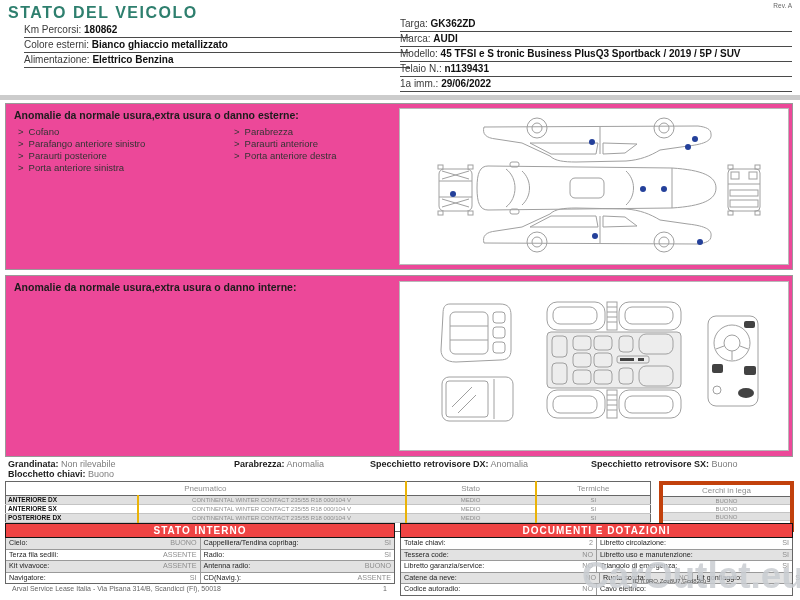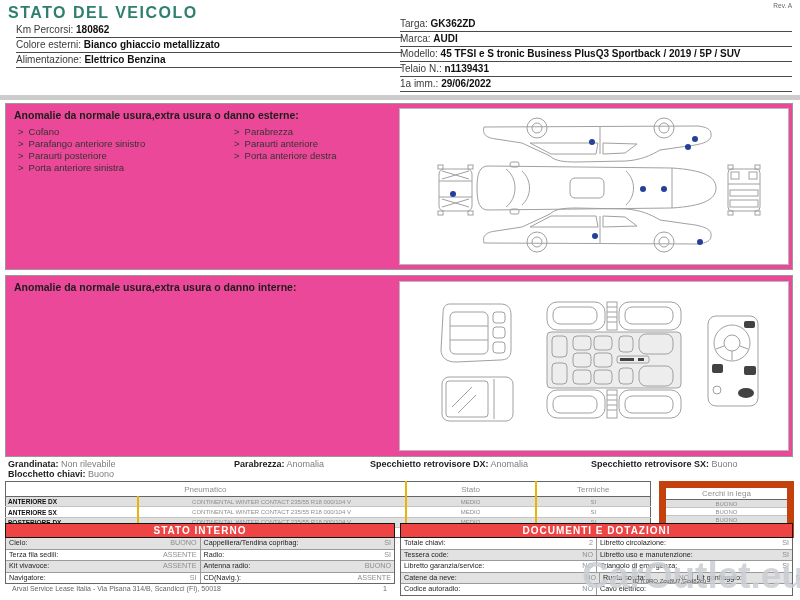--- a/index.html
+++ b/index.html
@@ -3,21 +3,21 @@
 <meta charset="utf-8">
 <style>
   html,body{margin:0;padding:0}
   body{width:800px;height:600px;position:relative;background:#fff;overflow:hidden;
        font-family:"Liberation Sans",sans-serif;color:#222;}
 
   .page-title{position:absolute;left:8px;top:4px;margin:0;font-size:16px;font-weight:bold;
               letter-spacing:1.5px;color:#2e7f6e;}
   .rev{position:absolute;right:8px;top:2px;font-size:6.5px;color:#666;}
 
-  .hdr-left{position:absolute;left:16px;top:23px;width:386px;}
+  .hdr-left{position:absolute;left:24px;top:23px;width:386px;}
   .hdr-right{position:absolute;left:400px;top:17px;width:392px;}
   .frow{border-bottom:1px solid #4a4a4a;padding:1px 0 2px;font-size:10px;line-height:11px;color:#3a3a3a;}
   .flabel{color:#3a3a3a;}
   .fvalue{font-weight:bold;color:#101010;}
 
   .divider{position:absolute;left:0;top:95px;width:800px;height:5px;background:#ccc;}
 
   .box{position:absolute;left:5px;width:786px;border:1px solid #999;background:#ec4899;}
   .box-ext{top:103px;height:165px;}
   .box-int{top:275px;height:180px;}
@@ -34,21 +34,21 @@
   .fillg{fill:#ededed;stroke:#a0a0a0;stroke-width:1;}
   .dark{fill:#424242;stroke:none;}
   .dot{fill:#24409a;stroke:none;}
 
   .sg{position:absolute;white-space:nowrap;font-size:9px;color:#7d7d7d;line-height:10px;}
   .sl-label{font-weight:bold;color:#1d1d1d;}
 
   .tyres{position:absolute;left:5px;top:481px;width:790px;display:flex;}
   table{border-collapse:collapse;}
   .tyre-main{width:645px;border:1px solid #666;table-layout:fixed;}
-  .tyre-cerchi{width:135px;border:7px solid #c2410c;margin-left:8px;table-layout:fixed;}
+  .tyre-cerchi{width:135px;border:4px solid #c2410c;margin-left:8px;table-layout:fixed;}
   .tyre-main td,.tyre-cerchi td{padding:0 2px;overflow:hidden;white-space:nowrap;}
   td.th{font-size:8px;color:#8e8e8e;text-align:center;height:11px;font-weight:normal;border-bottom:1px solid #666;}
   td.csep{border-left:2px solid #eab308;}
   tr.trow td{height:7px;border-top:1px solid #c4c4c4;}
   .pos{font-size:6.5px;font-weight:bold;color:#111;}
   .cgray{font-size:6px;color:#8e8e8e;text-align:center;}
   .altrow{background:#e0e0e0;}
 
   .btable{position:absolute;top:523px;}
   .bt-left{left:5px;width:390px;}

